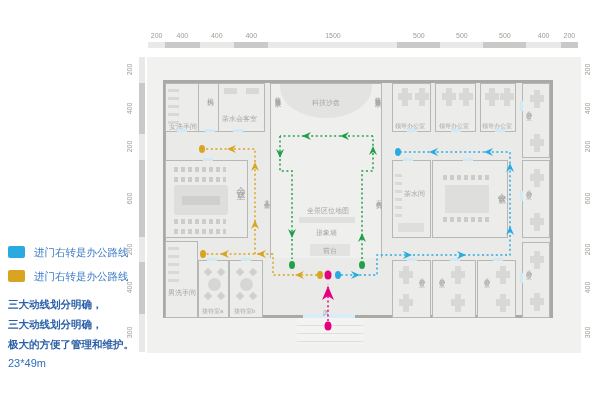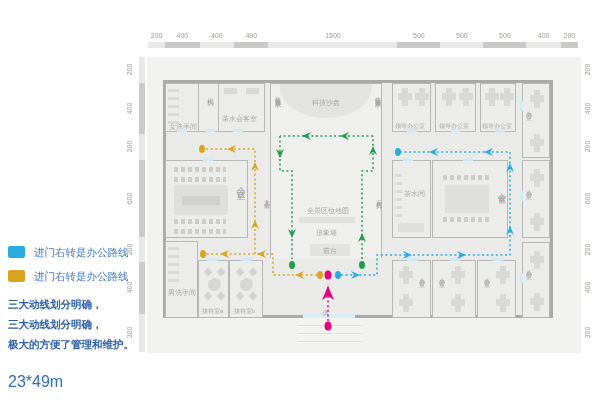--- a/index.html
+++ b/index.html
@@ -44,21 +44,21 @@
   .rv{stroke:#21a049}.rt{stroke:#d9a521}.ro{stroke:#29abe2}.re{stroke:#e6007d}
   .rln{fill:none;stroke-width:1.5;stroke-dasharray:2 2.6;}
   .fv{fill:#21a049}.ft{fill:#d9a521}.fo{fill:#29abe2}.fe{fill:#e6007d}
   
   .legend{position:absolute;left:8px;top:246px;width:135px;}
   .legend-row{display:flex;align-items:flex-start;margin-bottom:10px;}
   .legend-swatch{width:17px;height:12px;border-radius:2px;margin-right:9px;flex:none;}
   .legend-label{font-size:10.5px;color:#3c79c5;white-space:nowrap;}
   .legend-summary{margin-top:6px;}
   .summary-line{font-size:10.5px;font-weight:bold;color:#2b5fa8;line-height:20px;white-space:nowrap;}
-  .size-note{font-size:16px;color:#2f6fbe;margin-top:19px;}
+  .size-note{font-size:11px;color:#2f6fbe;margin-top:3px;}
 </style>
 </head>
 <body>
 
 <div id="stage">
 
   <div class="dim-row" id="dim-top-numbers" style="left:148px;top:27px;width:430px;height:12px;">
       <div class="dim-cell-h" style="flex: 200 1 0%;">
         <span>200</span>
       </div>

